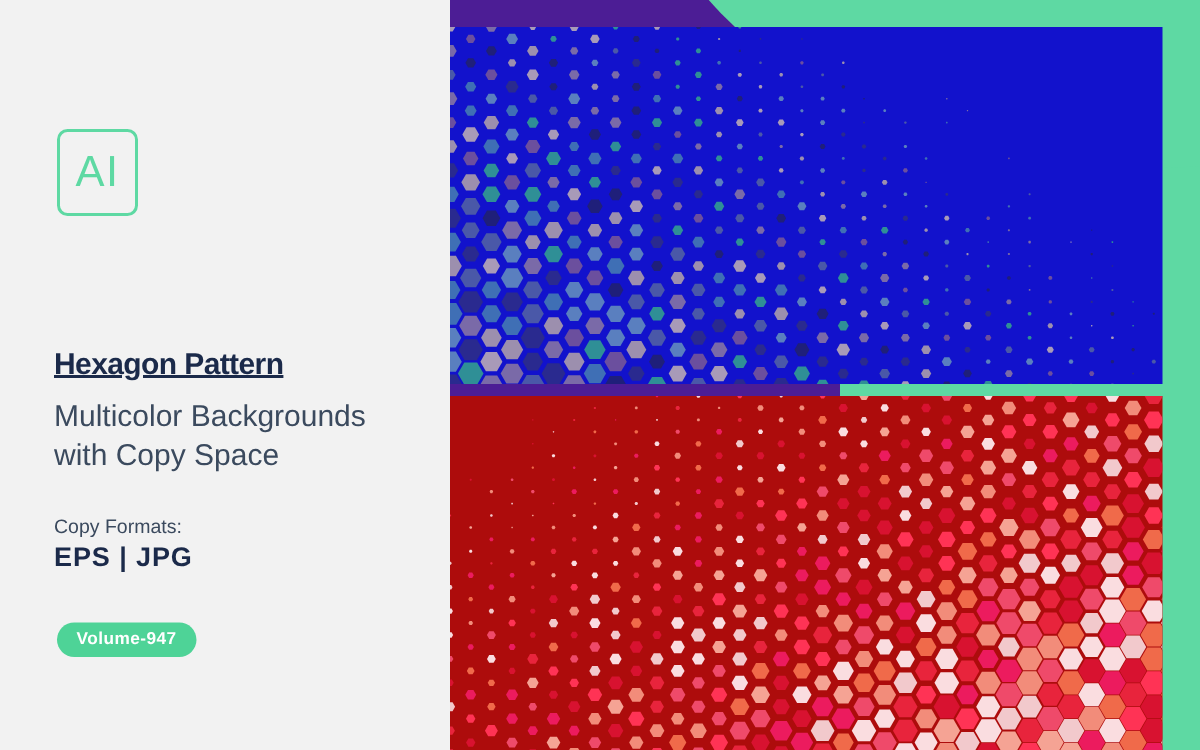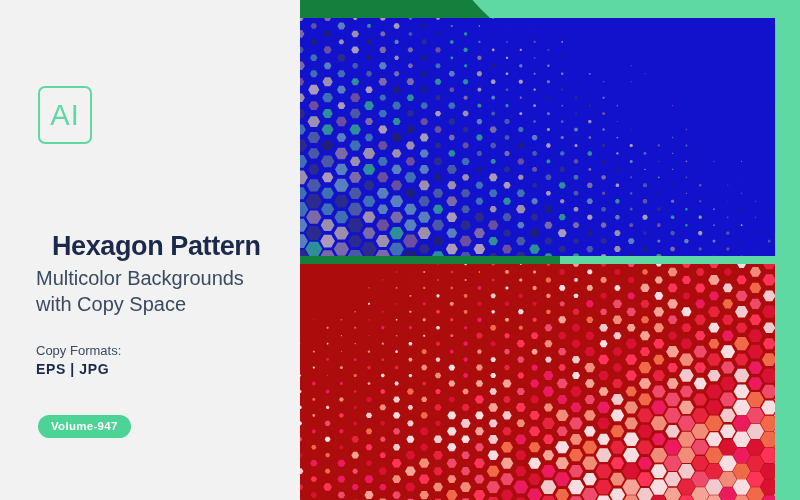--- a/index.html
+++ b/index.html
@@ -11,21 +11,21 @@
     height: 500px;
     font-family: "Liberation Sans", sans-serif;
     background: #f2f2f2;
     overflow: hidden;
   }
 
   #poster {
     position: relative;
     width: 800px;
     height: 500px;
-    background: #15803d;
+    background: #4c1d95;
     overflow: hidden;
   }
 
   
   .deco-circle-light {
     position: absolute;
     border-radius: 50%;
     background: #8ae3b9;
     z-index: 1;
   }
@@ -97,27 +97,28 @@
     top: 162px;
     font-size: 62px;
     font-weight: bold;
     color: #1b2a4a;
     letter-spacing: -1px;
     line-height: 1;
   }
 
   .title {
     position: absolute;
-    left: 52px;
+    left: 36px;
     top: 233px;
-    font-size: 27px;
+    font-size: 20px;
     font-weight: bold;
     color: #1b2a4a;
     letter-spacing: -0.4px;
     line-height: 1;
+    text-decoration: underline;
   }
 
   .subtitle {
     position: absolute;
     left: 36px;
     top: 266px;
     font-size: 20px;
     color: #3b4a5e;
     line-height: 1.28;
     font-weight: 500;
@@ -128,21 +129,21 @@
     position: absolute;
     left: 36px;
     top: 343px;
     font-size: 13px;
     color: #3b4a5e;
   }
   .formats-value {
     position: absolute;
     left: 36px;
     top: 361px;
-    font-size: 14px;
+    font-size: 18px;
     font-weight: bold;
     color: #1b2a4a;
     letter-spacing: 0.6px;
   }
 
   .volume-badge {
     position: absolute;
     left: 38px;
     top: 415px;
     padding: 5px 13px 6px;

